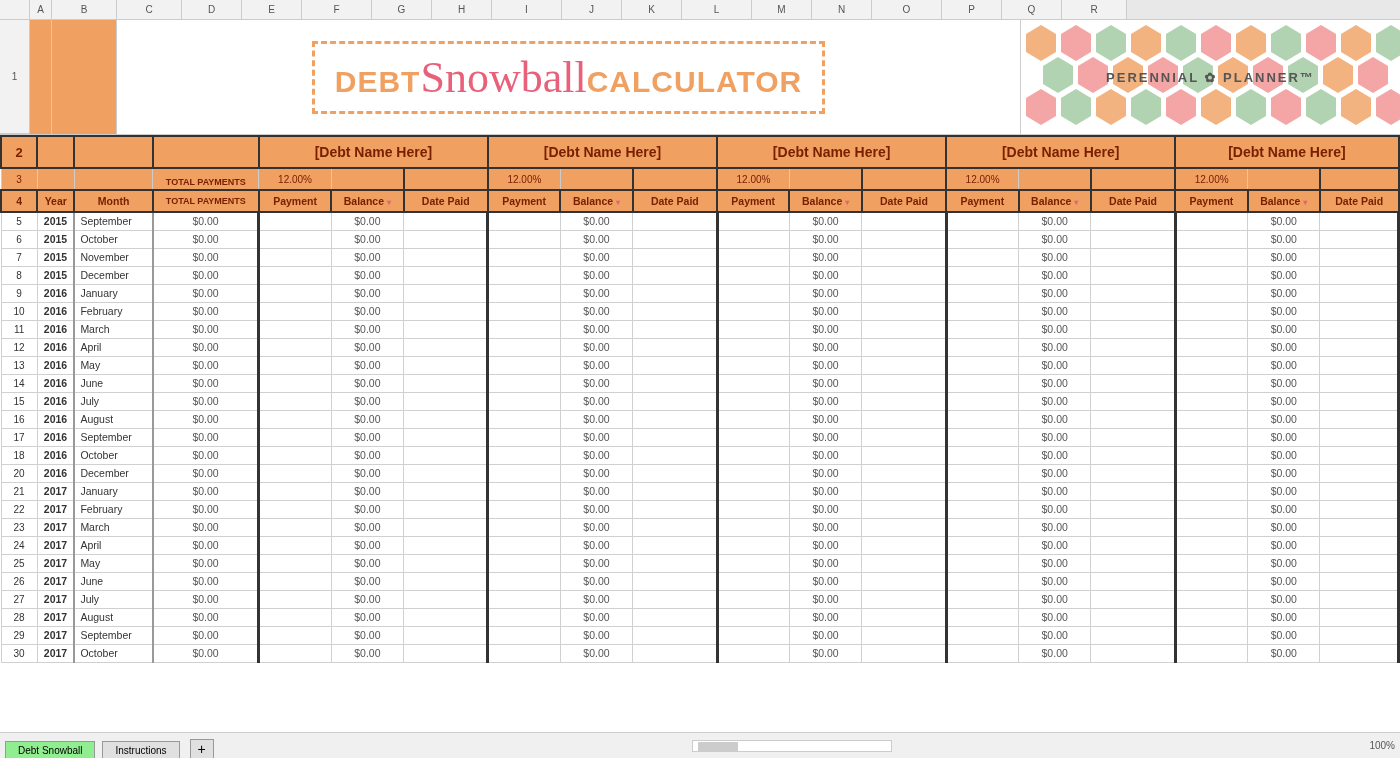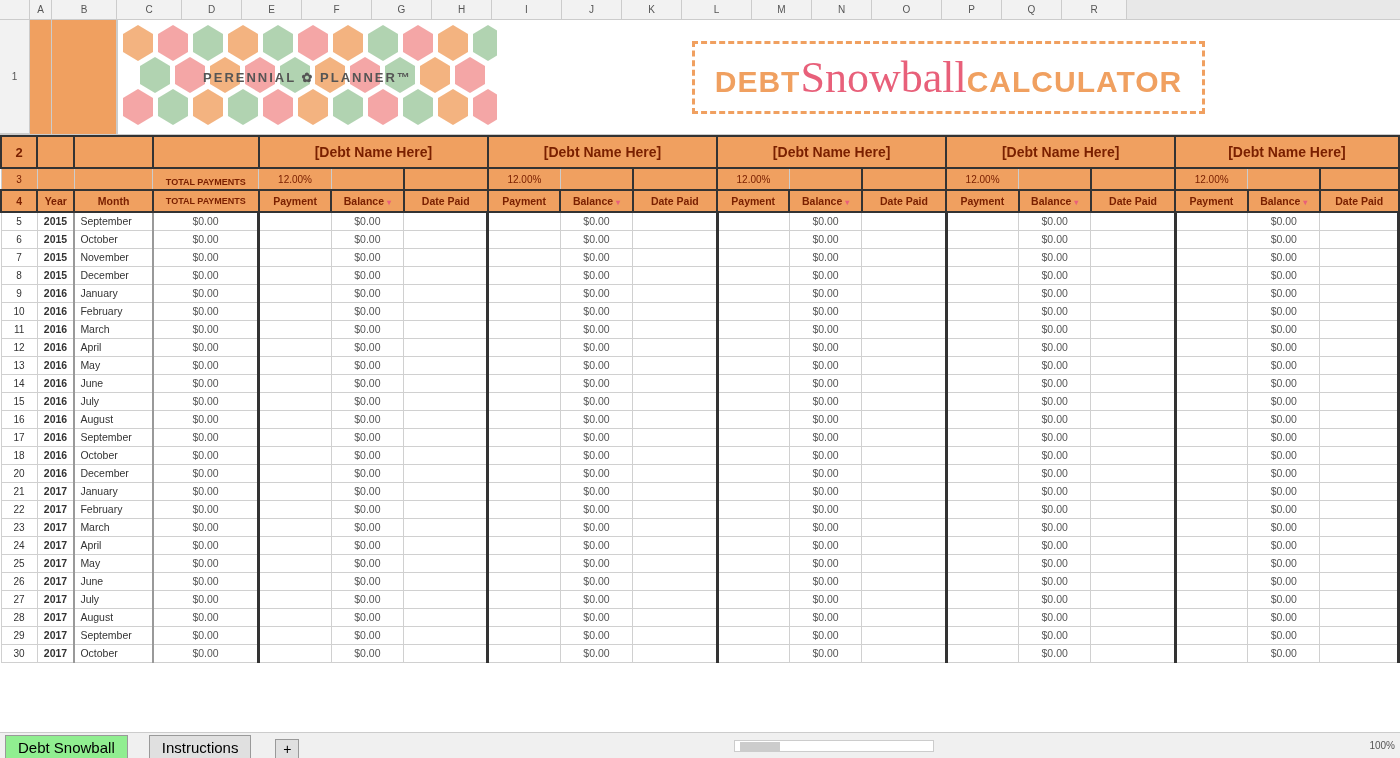--- a/index.html
+++ b/index.html
@@ -125,25 +125,25 @@
       height: 26px;
       background: #f0f0f0;
       border-top: 1px solid #ccc;
       display: flex;
       align-items: center;
       padding: 0 5px;
     }
 
     .tab {
       padding: 3px 12px;
-      font-size: 15px;
+      font-size: 10px;
       background: #90ee90;
       border: 1px solid #999;
       border-bottom: none;
-      margin-right: 21px;
+      margin-right: 7px;
       cursor: pointer;
     }
 
     .tab.inactive {
       background: #e0e0e0;
     }
 
     
     .w-row { width: 30px; }
     .w-a { width: 22px; }
@@ -195,20 +195,27 @@
   </div>
 
   <div style="display:flex; height:115px; border-bottom: 1px solid #ccc;">
 
     <div style="width:30px; min-width:30px; background:#f2f2f2; border-right:1px solid #ccc; display:flex; align-items:center; justify-content:center; font-size:10px; color:#555; border-bottom:1px solid #ccc;">1</div>
 
     <div style="width:22px; background:#f0a060; border-right:1px solid #ccc;"></div>
 
     <div style="width:65px; background:#f0a060; border-right:1px solid #ccc;"></div>
 
+    <div style="flex:1; position:relative; background:#fff; display:flex; align-items:center; justify-content:center;">
+
+      <div style="border: 3px dashed #f0a060; padding: 8px 20px; position:relative; z-index:2;">
+        <span style="font-size:30px; font-weight:bold; color:#f0a060; letter-spacing:1px; text-transform:uppercase;">DEBT</span><span style="font-family:'Brush Script MT',cursive; font-size:44px; color:#e8607a;">Snowball</span><span style="font-size:30px; font-weight:bold; color:#f0a060; letter-spacing:1px; text-transform:uppercase;">CALCULATOR</span>
+      </div>
+    </div>
+
     <div style="width:380px; position:relative; overflow:hidden; background:#fff; display:flex; align-items:center; justify-content:center; border-left:1px solid #ccc;">
 
       <svg style="position:absolute; top:0; left:0; width:100%; height:100%;">
 
         <polygon points="20,5 35,14 35,32 20,41 5,32 5,14" fill="#f0a060" opacity="0.8"></polygon>
         <polygon points="55,5 70,14 70,32 55,41 40,32 40,14" fill="#f08080" opacity="0.7"></polygon>
         <polygon points="90,5 105,14 105,32 90,41 75,32 75,14" fill="#90c090" opacity="0.7"></polygon>
         <polygon points="125,5 140,14 140,32 125,41 110,32 110,14" fill="#f0a060" opacity="0.8"></polygon>
         <polygon points="160,5 175,14 175,32 160,41 145,32 145,14" fill="#90c090" opacity="0.7"></polygon>
         <polygon points="195,5 210,14 210,32 195,41 180,32 180,14" fill="#f08080" opacity="0.7"></polygon>
@@ -235,27 +242,20 @@
         <polygon points="125,69 140,78 140,96 125,105 110,96 110,78" fill="#90c090" opacity="0.7"></polygon>
         <polygon points="160,69 175,78 175,96 160,105 145,96 145,78" fill="#f08080" opacity="0.7"></polygon>
         <polygon points="195,69 210,78 210,96 195,105 180,96 180,78" fill="#f0a060" opacity="0.8"></polygon>
         <polygon points="230,69 245,78 245,96 230,105 215,96 215,78" fill="#90c090" opacity="0.7"></polygon>
         <polygon points="265,69 280,78 280,96 265,105 250,96 250,78" fill="#f08080" opacity="0.7"></polygon>
         <polygon points="300,69 315,78 315,96 300,105 285,96 285,78" fill="#90c090" opacity="0.7"></polygon>
         <polygon points="335,69 350,78 350,96 335,105 320,96 320,78" fill="#f0a060" opacity="0.8"></polygon>
         <polygon points="370,69 385,78 385,96 370,105 355,96 355,78" fill="#f08080" opacity="0.7"></polygon>
       </svg>
       <span style="font-size:13px; font-weight:bold; color:#555; letter-spacing:2px; z-index:10; position:relative;">PERENNIAL ✿ PLANNER™</span>
-    </div>
-
-    <div style="flex:1; position:relative; background:#fff; display:flex; align-items:center; justify-content:center;">
-
-      <div style="border: 3px dashed #f0a060; padding: 8px 20px; position:relative; z-index:2;">
-        <span style="font-size:30px; font-weight:bold; color:#f0a060; letter-spacing:1px; text-transform:uppercase;">DEBT</span><span style="font-family:'Brush Script MT',cursive; font-size:44px; color:#e8607a;">Snowball</span><span style="font-size:30px; font-weight:bold; color:#f0a060; letter-spacing:1px; text-transform:uppercase;">CALCULATOR</span>
-      </div>
     </div>
   </div>
 
   <div class="table-area">
     <table class="spreadsheet-table">
       <colgroup>
         <col class="w-row">
         <col class="w-a">
         <col class="w-b">
         <col class="w-c">

